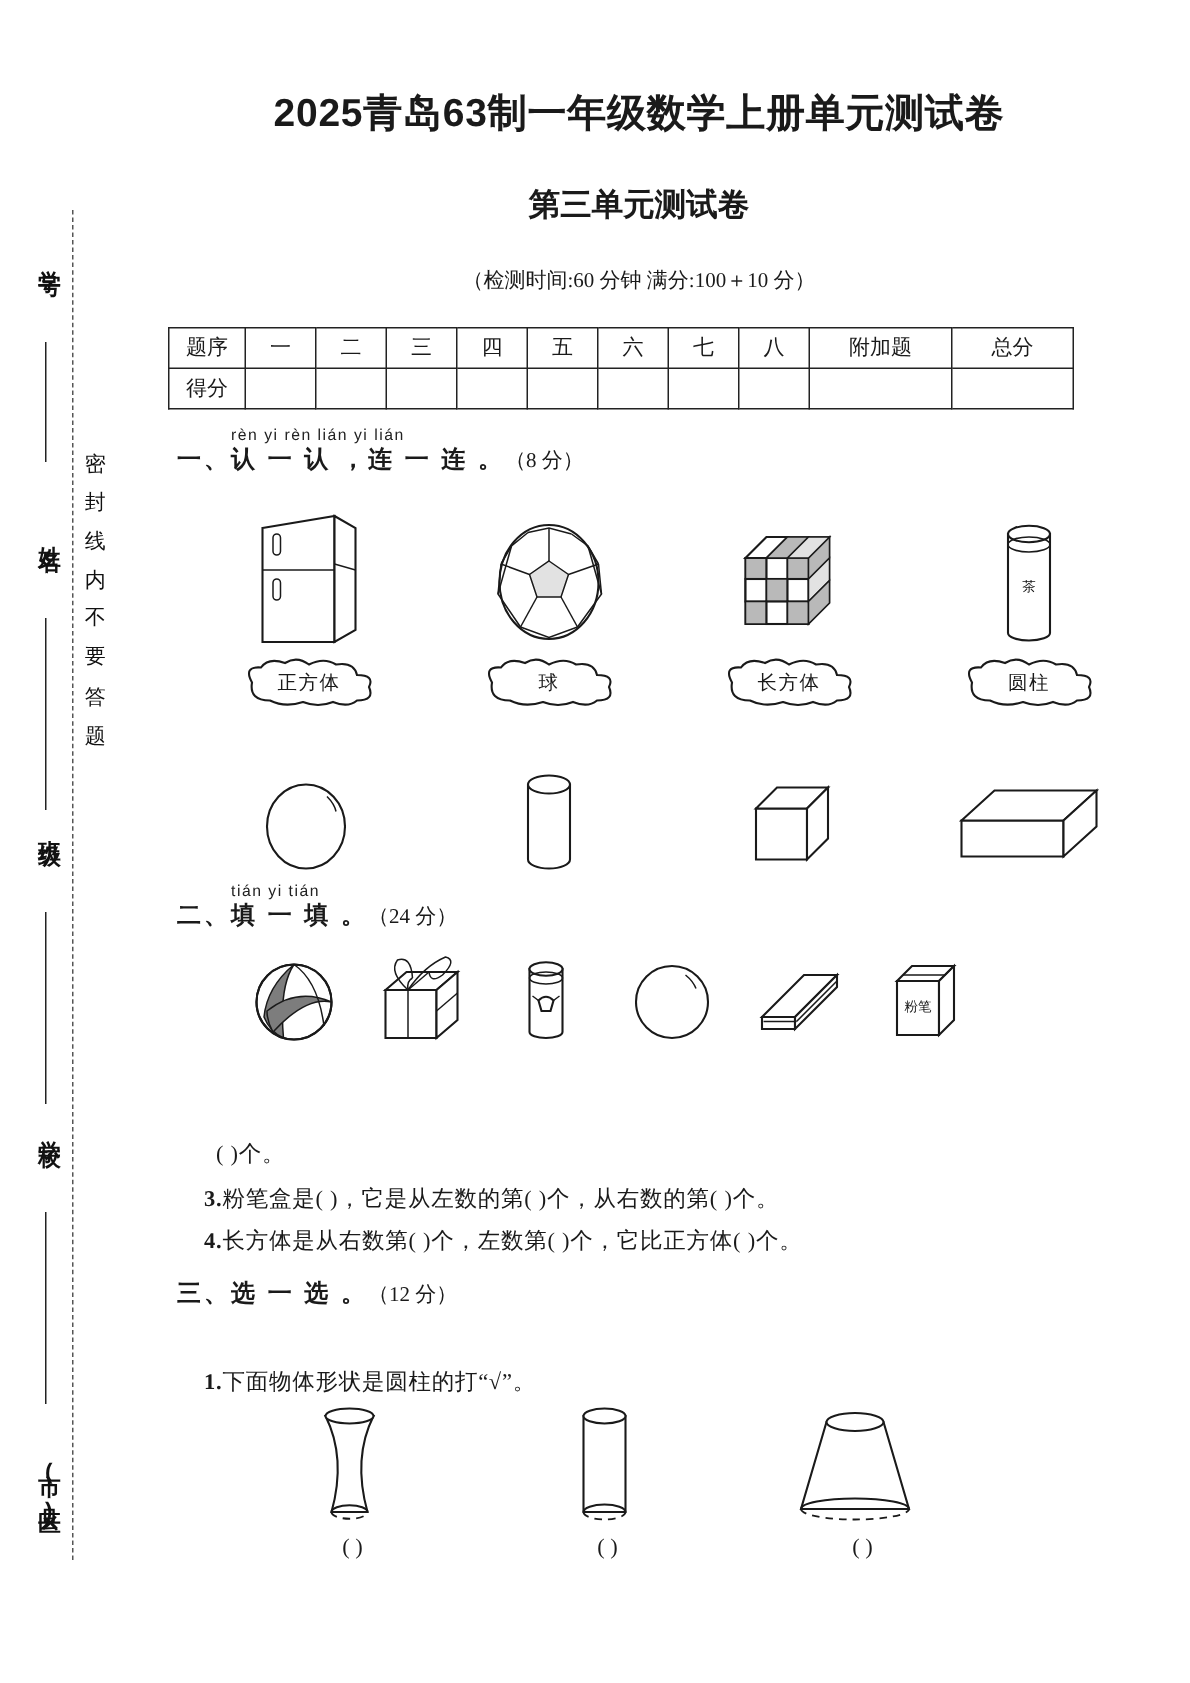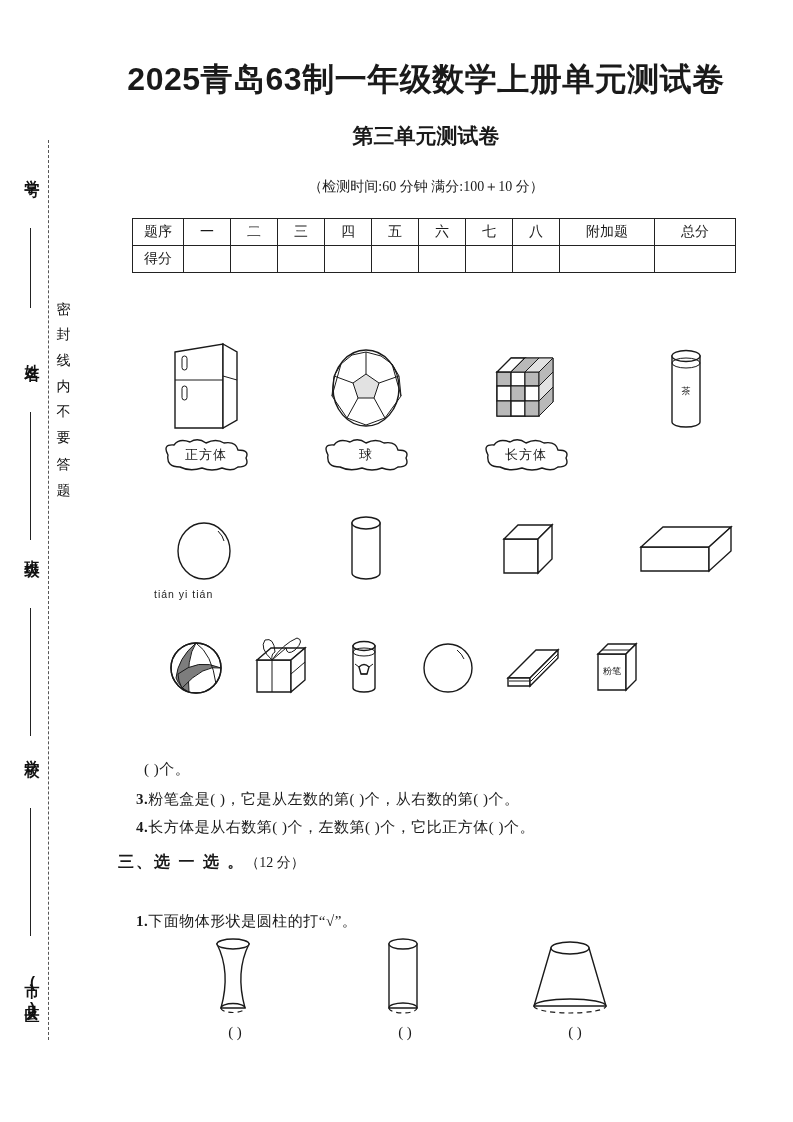--- a/index.html
+++ b/index.html
@@ -59,42 +59,42 @@
     left: 96px; top: 0;
     width: 697px; height: 1122px;
   }
 
   #title-main {
     position: absolute;
     left: 0; top: 58px; width: 660px;
     text-align: center;
     font-family: "Liberation Sans", "DejaVu Sans", sans-serif;
     font-weight: bold;
-    font-size: 32px;
+    font-size: 26px;
     letter-spacing: 0.5px;
   }
   #title-sub {
     position: absolute;
     left: 0; top: 122px; width: 660px;
     text-align: center;
     font-family: "Liberation Sans", "DejaVu Sans", sans-serif;
     font-weight: bold;
     font-size: 21px;
   }
   #exam-info {
     position: absolute;
     left: 0; top: 178px; width: 660px;
     text-align: center;
     font-size: 14px;
   }
 
   
   #score-table {
     position: absolute;
-    left: 36px; top: 218px;
+    left: 16px; top: 218px;
     border-collapse: collapse;
     font-size: 14px;
   }
   #score-table td {
     border: 1px solid #222;
     height: 24px;
     text-align: center;
     vertical-align: middle;
     font-family: "Liberation Serif", "DejaVu Serif", serif;
   }
@@ -257,20 +257,26 @@
       <td></td>
       <td></td>
       <td></td>
       <td></td>
       <td></td>
       <td></td>
     </tr>
   </tbody>
     </table>
 
+  <div class="section" style="top:284px;">
+    <div class="pinyin">rèn yi rèn   lián yi lián</div>
+    <div class="sec-title">
+      <span>一、认 一 认 ，连 一 连 。</span><span class="sec-points">（8 分）</span>
+    </div>
+  </div>
 
   <div class="obj-row" style="left:30px; top:336px; width:640px;">
     <div class="obj-cell" style="width:160px;">
       <svg width="86" height="100" viewBox="0 0 86 100">
         <path class="fill-white" d="M12 16 L60 8 L60 92 L12 92 Z"></path>
         <path class="fill-white" d="M60 8 L74 16 L74 84 L60 92 Z"></path>
         <line class="stroke-thin" x1="12" y1="44" x2="60" y2="44"></line>
         <line class="stroke-thin" x1="60" y1="40" x2="74" y2="44"></line>
         <rect class="stroke-thin" x="19" y="20" width="5" height="14" rx="2.5" fill="#fff"></rect>
         <rect class="stroke-thin" x="19" y="50" width="5" height="14" rx="2.5" fill="#fff"></rect>
@@ -341,20 +347,26 @@
         <path class="fill-white" d="M16 17 Q10 6 22 7 Q27 0 38 4 Q46 -1 54 5 Q64 0 72 5 Q84 3 86 12 Q98 12 94 20 Q98 29 86 29 Q80 34 70 30 Q60 34 50 30 Q38 34 28 29 Q14 29 16 17 Z"></path>
       </svg>
       <span class="cloud-text">球</span>
     </div>
     <div class="cloud" style="width:160px;">
       <svg width="108" height="34" viewBox="0 0 108 34">
         <path class="fill-white" d="M16 17 Q10 6 22 7 Q27 0 38 4 Q46 -1 54 5 Q64 0 72 5 Q84 3 86 12 Q98 12 94 20 Q98 29 86 29 Q80 34 70 30 Q60 34 50 30 Q38 34 28 29 Q14 29 16 17 Z"></path>
       </svg>
       <span class="cloud-text">长方体</span>
     </div>
+    <div class="cloud" style="width:160px;">
+      <svg width="108" height="34" viewBox="0 0 108 34">
+        <path class="fill-white" d="M16 17 Q10 6 22 7 Q27 0 38 4 Q46 -1 54 5 Q64 0 72 5 Q84 3 86 12 Q98 12 94 20 Q98 29 86 29 Q80 34 70 30 Q60 34 50 30 Q38 34 28 29 Q14 29 16 17 Z"></path>
+      </svg>
+      <span class="cloud-text">圆柱</span>
+    </div>
   </div>
 
   <div class="obj-row" style="left:30px; top:505px; width:640px;">
     <div class="obj-cell" style="width:160px;">
       <svg width="80" height="80" viewBox="0 0 80 80">
         <ellipse class="fill-white" cx="38" cy="46" rx="26" ry="28"></ellipse>
         <path class="stroke-thin" d="M52 26 Q57 31 58 36"></path>
       </svg>
     </div>
     <div class="obj-cell" style="width:160px;">
@@ -374,20 +386,23 @@
       <svg width="110" height="80" viewBox="0 0 110 80">
         <path class="fill-white" d="M10 42 L78 42 L78 66 L10 66 Z"></path>
         <path class="fill-white" d="M10 42 L32 22 L100 22 L78 42 Z"></path>
         <path class="fill-white" d="M78 42 L100 22 L100 46 L78 66 Z"></path>
       </svg>
     </div>
   </div>
 
   <div class="section" style="top:588px;">
     <div class="pinyin">tián yi tián</div>
+    <div class="sec-title">
+      <span>二、填 一 填 。</span><span class="sec-points">（24 分）</span>
+    </div>
   </div>
 
   <div class="obj-row" style="left:58px; top:634px; width:610px;">
     <div class="obj-cell" style="width:84px;">
       <svg width="60" height="62" viewBox="0 0 60 62">
         <circle class="fill-white" cx="30" cy="34" r="25"></circle>
         <path class="fill-dgray" d="M30 9 Q20 24 23 58 Q14 54 10 44 Q12 24 30 9 Z"></path>
         <path class="fill-dgray" d="M55 34 Q38 30 16 54 Q12 47 12 40 Q32 24 55 34 Z"></path>
         <path class="stroke-thin" d="M30 9 Q46 20 50 50"></path>
         <circle class="stroke" cx="30" cy="34" r="25"></circle>

